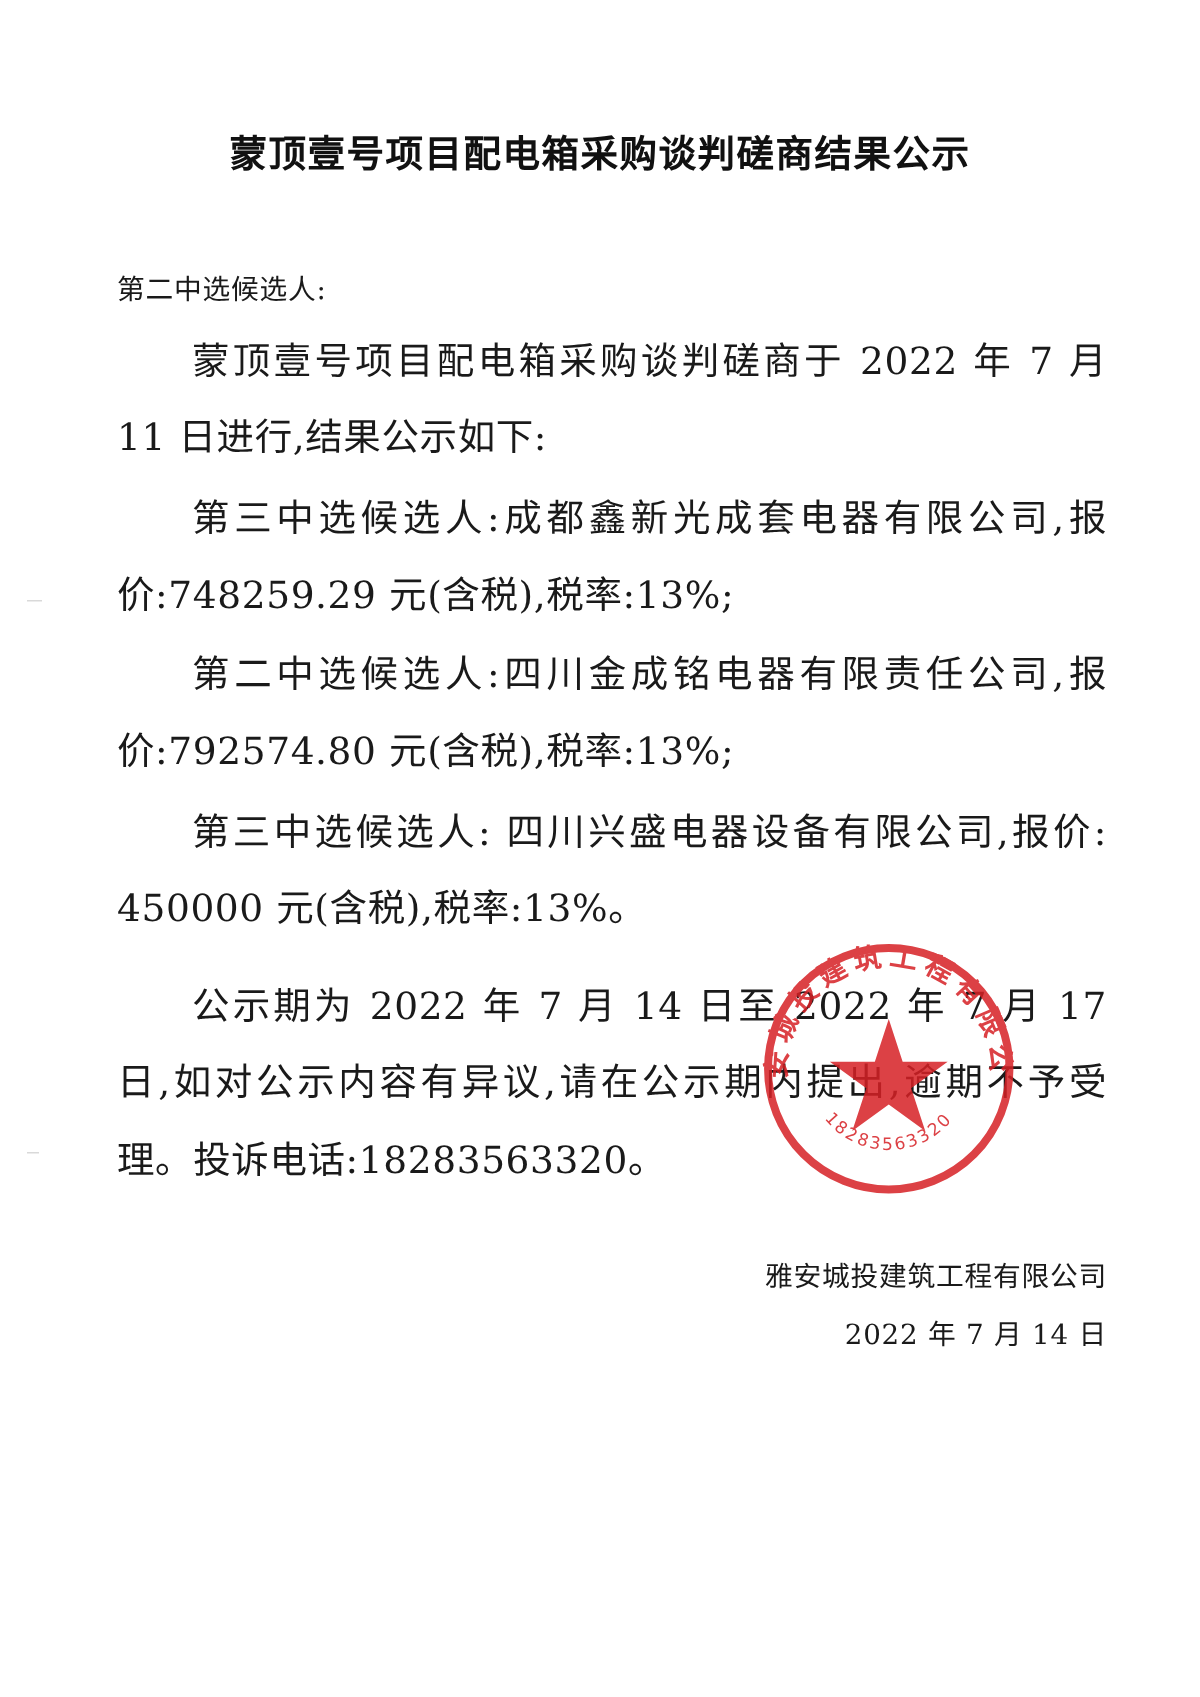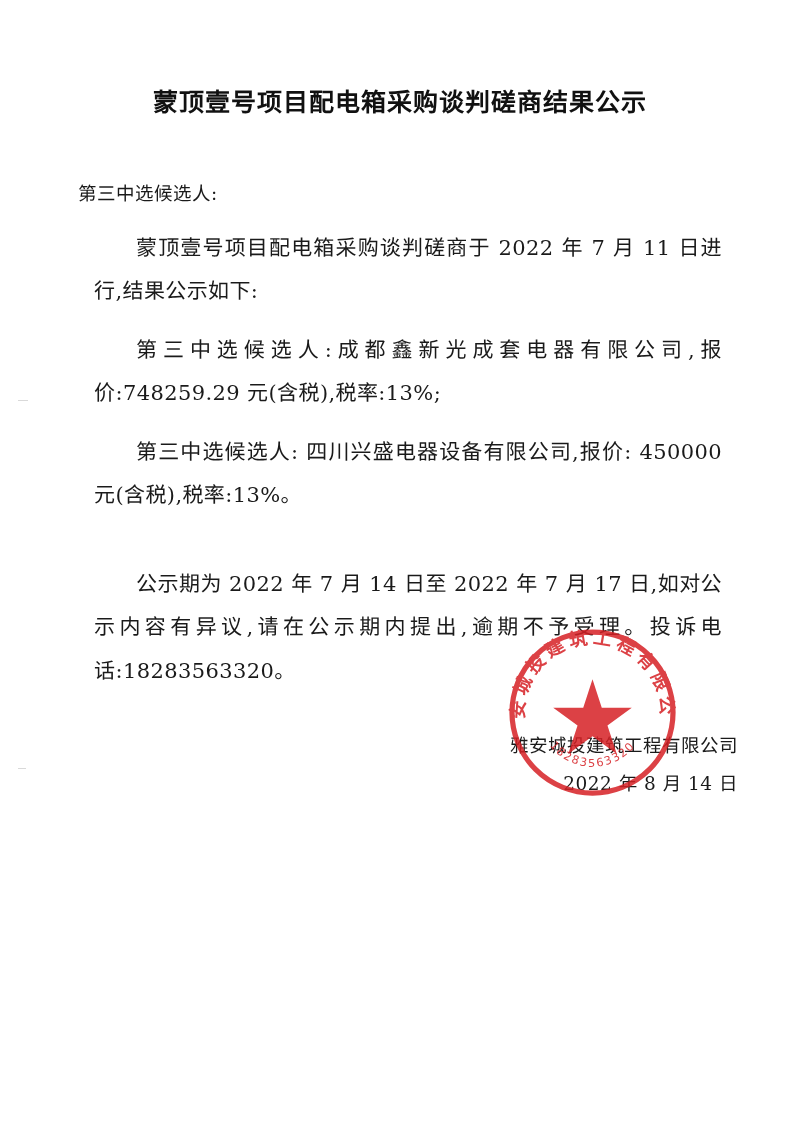--- a/index.html
+++ b/index.html
@@ -37,23 +37,23 @@
     padding-left: 78px;
     padding-right: 62px;
   }
   .salutation {
     font-size: 18.5px;
     line-height: 1.9;
     margin: 0 0 4px 0;
     letter-spacing: 0.5px;
   }
   .para {
-    font-size: 21px;
+    font-size: 25px;
     line-height: 2.05;
-    margin: 16px;
+    margin: 0;
     text-align: justify;
     text-justify: inter-ideograph;
     text-indent: 2em;
     letter-spacing: 0.4px;
   }
   .para.sp {
     margin-top: 2px;
   }
   .gap {
     height: 14px;
@@ -93,31 +93,32 @@
 <body>
 
 <div class="page">
 
   <div class="edge-mark m1"></div>
   <div class="edge-mark m2"></div>
 
   <h1 class="doc-title">蒙顶壹号项目配电箱采购谈判磋商结果公示</h1>
 
   <div class="body-block">
-    <p class="salutation">第三中选候选人:</p>
+    <p class="salutation">第二中选候选人:</p>
     <p class="para">蒙顶壹号项目配电箱采购谈判磋商于 2022 年 7 月 11 日进行,结果公示如下:</p>
     <p class="para sp">第三中选候选人:成都鑫新光成套电器有限公司,报价:748259.29 元(含税),税率:13%;</p>
+    <p class="para sp">第二中选候选人:四川金成铭电器有限责任公司,报价:792574.80 元(含税),税率:13%;</p>
     <p class="para sp">第三中选候选人: 四川兴盛电器设备有限公司,报价: 450000 元(含税),税率:13%。</p>
     <div class="gap"></div>
     <p class="para">公示期为 2022 年 7 月 14 日至 2022 年 7 月 17 日,如对公示内容有异议,请在公示期内提出,逾期不予受理。投诉电话:18283563320。</p>
   </div>
 
   <div class="signature">
     <span class="sig-line">雅安城投建筑工程有限公司</span>
-    <span class="sig-line">2022 年 8 月 14 日</span>
+    <span class="sig-line">2022 年 7 月 14 日</span>
   </div>
 
   <svg class="seal" viewBox="0 0 200 200" aria-hidden="true">
     <defs>
       <path id="sealArcTop" d="M 22,100 A 78,78 0 0 1 178,100"></path>
       <path id="sealArcBottom" d="M 38,100 A 62,62 0 0 0 162,100"></path>
     </defs>
     <circle cx="100" cy="100" r="92" fill="none" stroke="#d62025" stroke-width="6"></circle>
     <polygon fill="#d62025" points="100,62 110.6,94.6 144.9,94.6 117.1,114.8 127.8,147.4 100,127.2 72.2,147.4 82.9,114.8 55.1,94.6 89.4,94.6"></polygon>
     <text font-family="'DejaVu Sans','Liberation Sans',sans-serif" font-size="21" font-weight="bold" fill="#d62025" letter-spacing="5">

